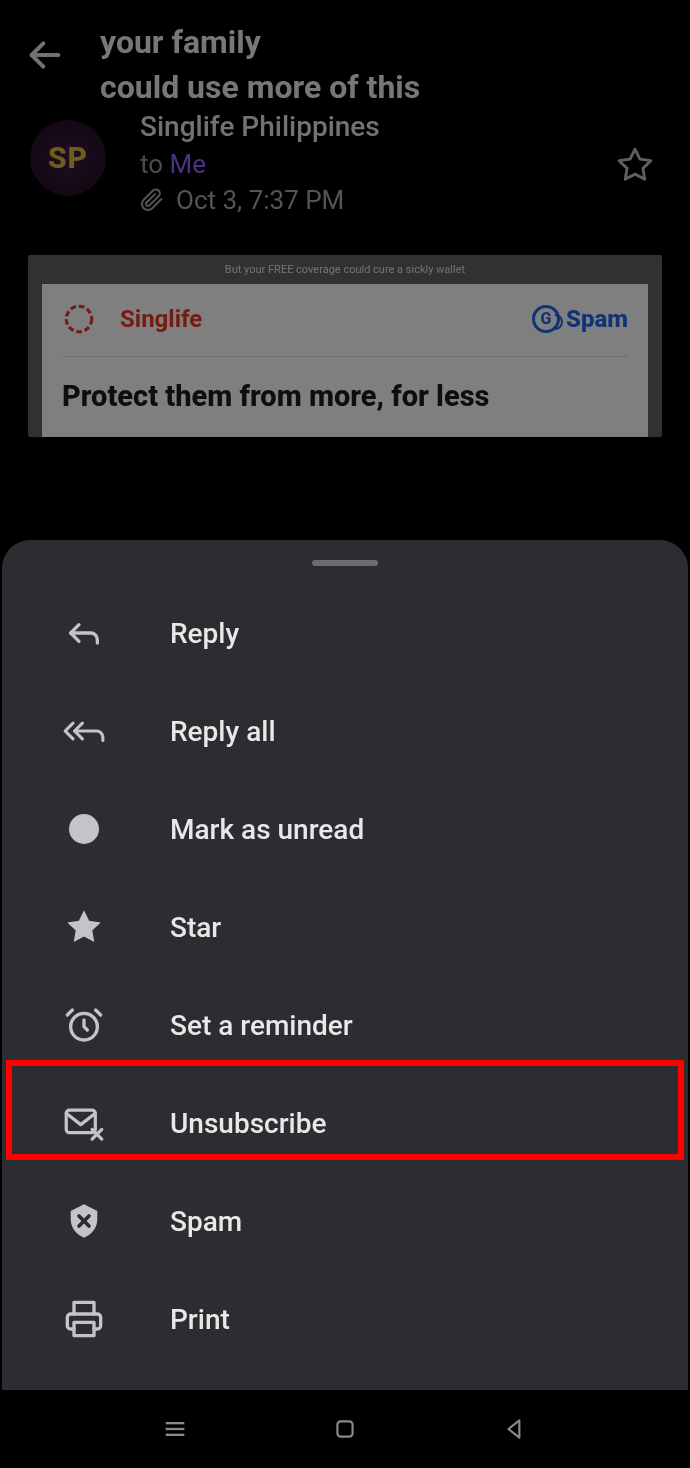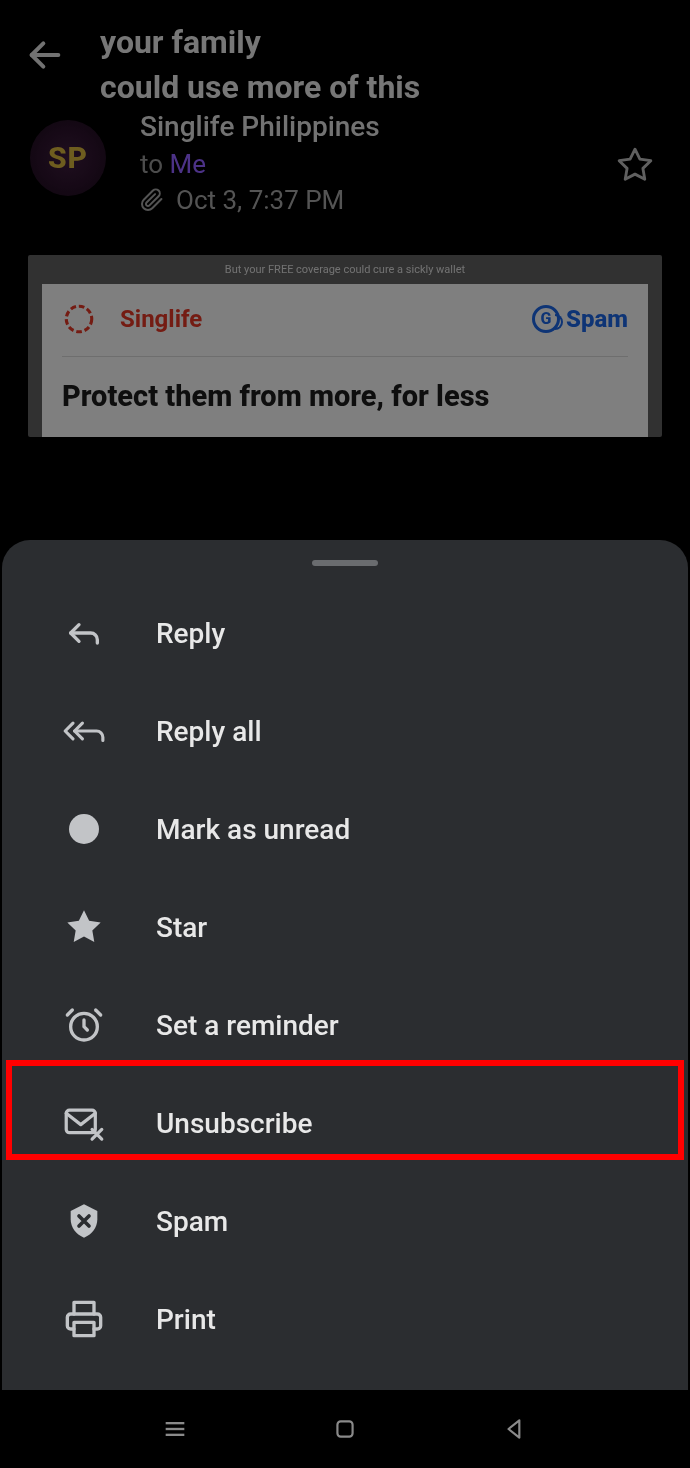--- a/index.html
+++ b/index.html
@@ -184,21 +184,21 @@
     height: 6px;
     background: #6a6c6f;
     border-radius: 4px;
     margin: 0 auto 18px auto;
   }
   .menu-item {
     display: flex;
     align-items: center;
     height: 98px;
     padding-left: 58px;
-    gap: 48px;
+    gap: 62px;
     font-size: 28px;
     font-weight: 500;
     color: #e8e8e8;
   }
   .menu-icon {
     width: 48px;
     height: 48px;
     display: flex;
     align-items: center;
     justify-content: center;

